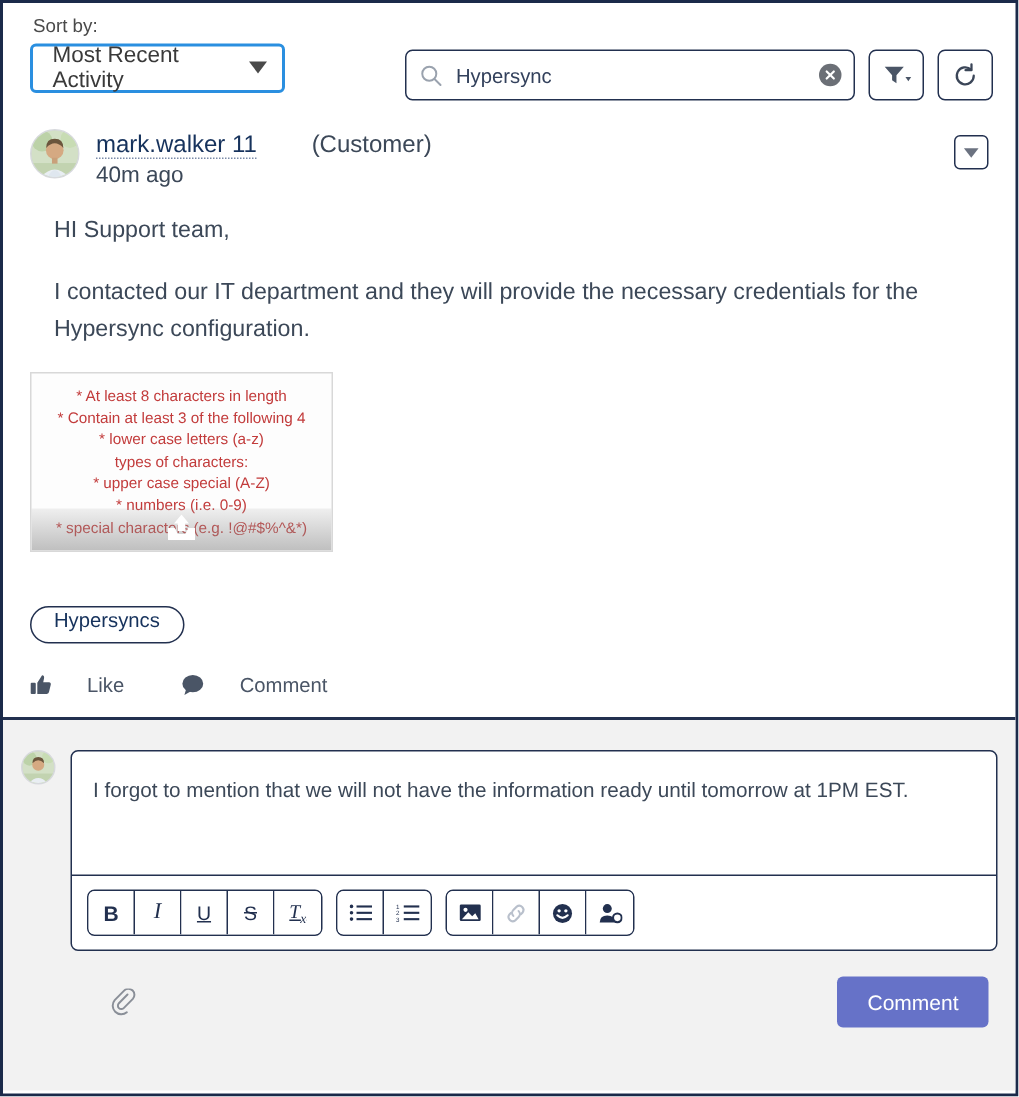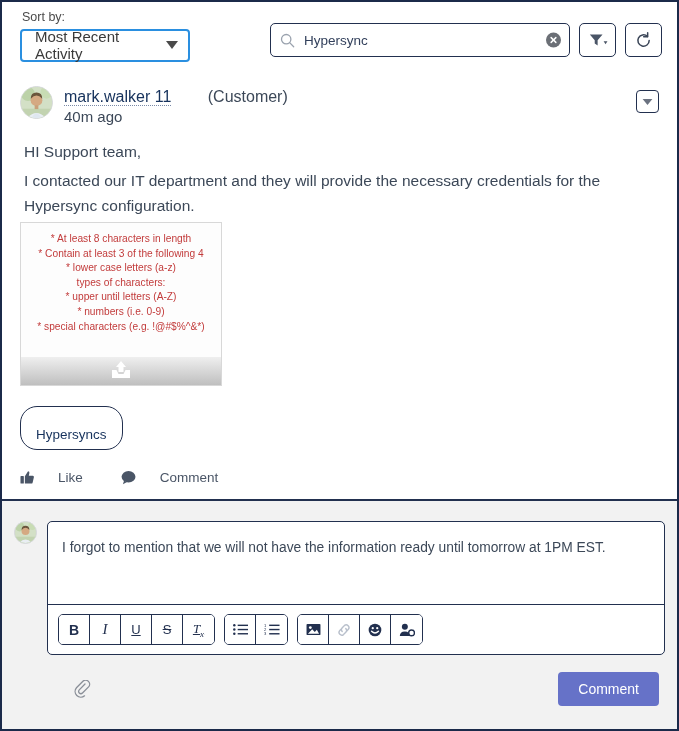--- a/index.html
+++ b/index.html
@@ -48,21 +48,21 @@
     width: 0; height: 0;
     border-left: 6px solid transparent;
     border-right: 6px solid transparent;
     border-top: 8px solid #4a4a4a;
     margin-left: 10px;
   }
 
   .search-group {
     position: absolute;
     left: 268px;
-    top: 21px;
+    top: 31px;
     display: flex;
     align-items: center;
     gap: 9px;
   }
   .search-box {
     position: relative;
     display: flex;
     align-items: center;
     width: 300px;
     height: 34px;
@@ -159,28 +159,28 @@
     display: flex; align-items: center; justify-content: center;
     padding: 0;
   }
 
   .post-body {
     margin-top: 14px;
     font-size: 15.5px;
     line-height: 25px;
     color: #3c4858;
   }
-  .post-body p { margin: 4px; }
+  .post-body p { margin: 16px; }
 
   
   .attachment {
     position: relative;
     margin-top: 0;
     width: 202px;
-    height: 164px;
+    height: 120px;
     border: 1px solid #d8d8d8;
     background: #fdfdfd;
     overflow: hidden;
     cursor: pointer;
   }
   .attachment .shot-text {
     padding: 9px 6px 0 6px;
     text-align: center;
     font-size: 10.2px;
     line-height: 14.6px;
@@ -194,22 +194,22 @@
     background: linear-gradient(to bottom, rgba(160,160,160,0.15), rgba(140,140,140,0.55));
   }
   .dl-icon {
     position: absolute;
     left: 50%; bottom: 6px;
     transform: translateX(-50%);
   }
 
   .topic-pill {
     display: inline-block;
-    margin-top: 20px;
-    padding: 20px 15px 7px;
+    margin-top: 36px;
+    padding: 1px 15px 7px;
     border: 1px solid #22304f;
     border-radius: 17px;
     font-size: 13.5px;
     color: #16325c;
     background: #fff;
     cursor: pointer;
   }
 
   .post-actions {
     display: flex;
@@ -393,21 +393,21 @@
       <p>HI Support team,</p>
       <p>I contacted our IT department and they will provide the necessary credentials for the Hypersync configuration.</p>
     </div>
 
     <div class="attachment">
       <div class="shot-text" style="color: rgb(194, 59, 59);">
         <div>* At least 8 characters in length</div>
         <div>* Contain at least 3 of the following 4</div>
         <div>* lower case letters (a-z)</div>
         <div>types of characters:</div>
-        <div>* upper until letters (A-Z)</div>
+        <div>* upper case special (A-Z)</div>
         <div>* numbers (i.e. 0-9)</div>
         <div>* special characters (e.g. !@#$%^&amp;*)</div>
       </div>
       <div class="shade"></div>
       <svg class="dl-icon" width="22" height="18" viewBox="0 0 22 18" title="Download">
         <polygon points="11,0 16,6 13.5,6 13.5,11 8.5,11 8.5,6 6,6" fill="#ffffff"></polygon>
         <polygon points="2,9 6.5,9 8.5,13 13.5,13 15.5,9 20,9 20,17 2,17" fill="#ffffff"></polygon>
       </svg>
     </div>
 

